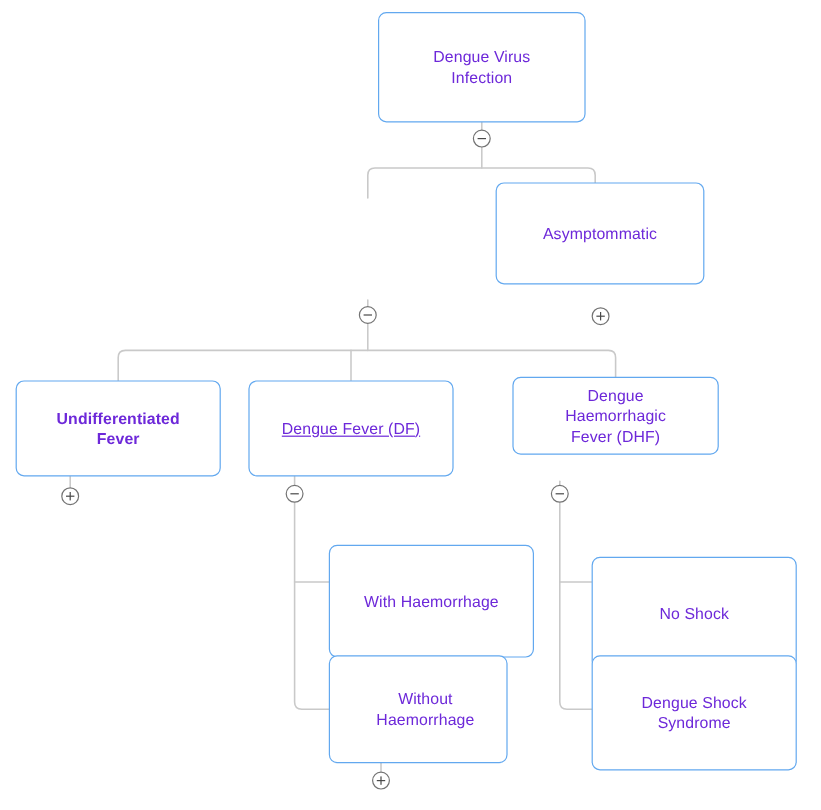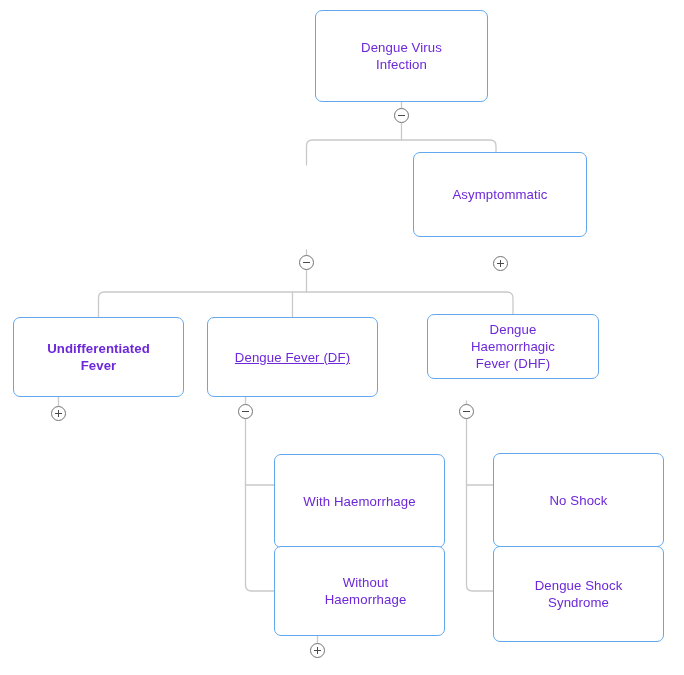--- a/index.html
+++ b/index.html
@@ -135,26 +135,26 @@
   <div class="node" style="left:427px; top:314px; width:172px; height:65px;">
     <span class="node-label">Dengue
 Haemorrhagic
 Fever (DHF)</span>
   </div>
 
   <div class="node" style="left:274px; top:454px; width:171px; height:94px;">
     <span class="node-label">With Haemorrhage</span>
   </div>
 
-  <div class="node" style="left:274px; top:546px; width:171px; height:90px;padding-left:12px;">
+  <div class="node" style="left:274px; top:546px; width:149px; height:90px;padding-left:12px;">
     <span class="node-label">Without
 Haemorrhage</span>
   </div>
 
-  <div class="node" style="left:493px; top:453px; width:171px; height:94px;">
+  <div class="node" style="left:493px; top:464px; width:171px; height:94px;">
     <span class="node-label">No Shock</span>
   </div>
 
   <div class="node" style="left:493px; top:546px; width:171px; height:96px;">
     <span class="node-label">Dengue Shock
 Syndrome</span>
   </div>
 
   <div class="toggle minus" style="left:394px; top:108px;"></div>
   <div class="toggle minus" style="left:299px; top:255px;"></div>

